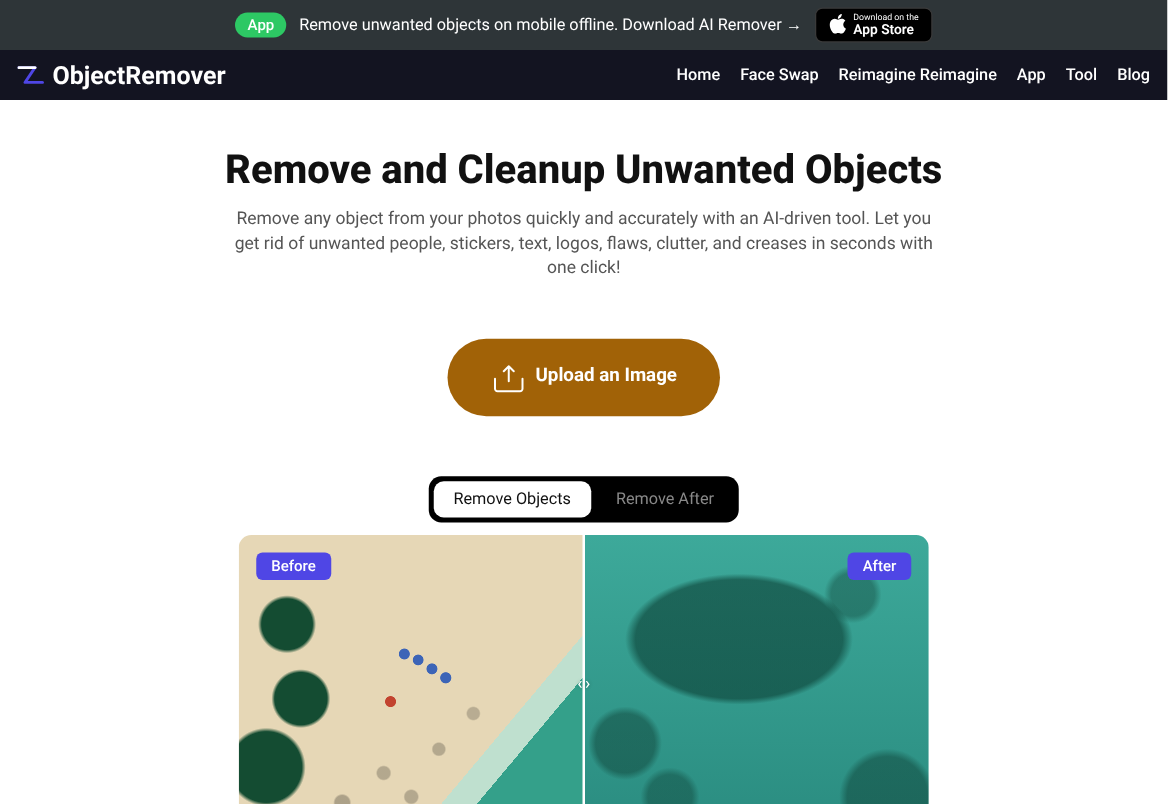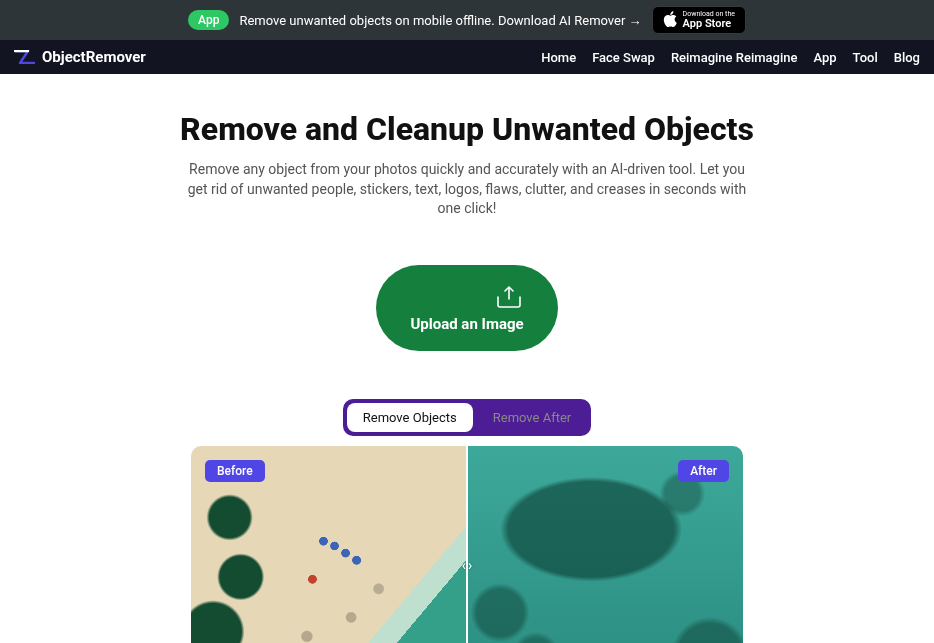--- a/index.html
+++ b/index.html
@@ -66,21 +66,21 @@
     }
     .logo {
       display: flex;
       align-items: center;
       gap: 6px;
     }
     .logo-icon svg { display:block; }
     .logo-text {
       color: #fff;
       font-weight: 700;
-      font-size: 15px;
+      font-size: 20px;
     }
     .nav-links {
       display: flex;
       gap: 16px;
     }
     .nav-link {
       color: #fff;
       font-size: 13px;
       font-weight: 500;
       cursor: pointer;
@@ -100,48 +100,48 @@
       font-size: 14px;
       max-width: 560px;
       margin: 0 auto;
       line-height: 1.4;
     }
     .upload-section {
       text-align: center;
       margin-top: 46px;
     }
     .upload-btn {
-      background: #15803d;
+      background: #a16207;
       color: #fff;
       border-radius: 999px;
       padding: 20px 34px 18px;
       display: inline-flex;
-      flex-direction: column;
-      align-items: flex-end;
+      flex-direction: row;
+      align-items: flex-start;
       gap: 6px;
       cursor: pointer;
     }
     .upload-icon svg { display:block; }
     .upload-label {
       font-size: 15px;
       font-weight: 700;
     }
     .drop-hint {
       color: #555;
       font-size: 12px;
       margin-top: 16px;
     }
     .tabs {
       display: flex;
       justify-content: center;
       margin-top: 48px;
       gap: 0;
     }
     .tabs-wrap {
-      background: #4c1d95;
+      background: #000000;
       border-radius: 10px;
       padding: 4px;
       display: flex;
       gap: 4px;
     }
     .tab {
       padding: 7px 16px;
       border-radius: 8px;
       font-size: 13px;
       color: #888;

